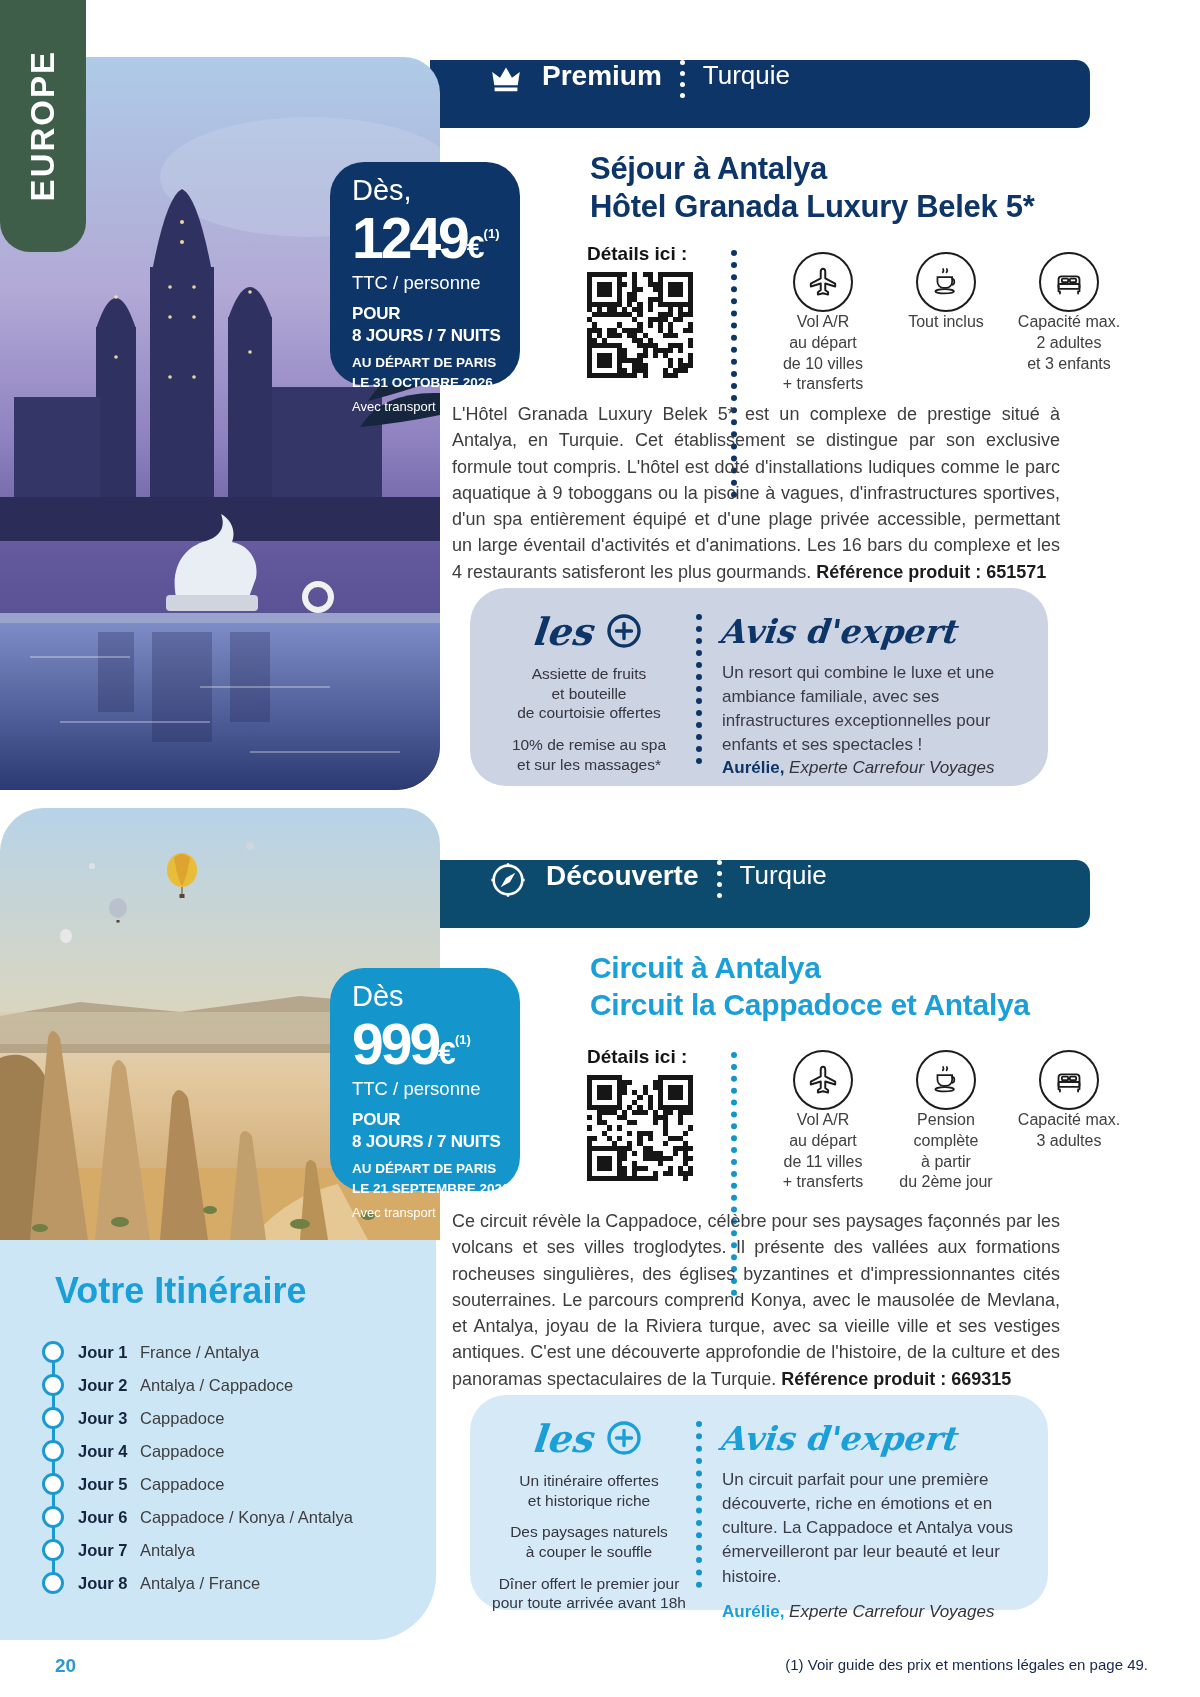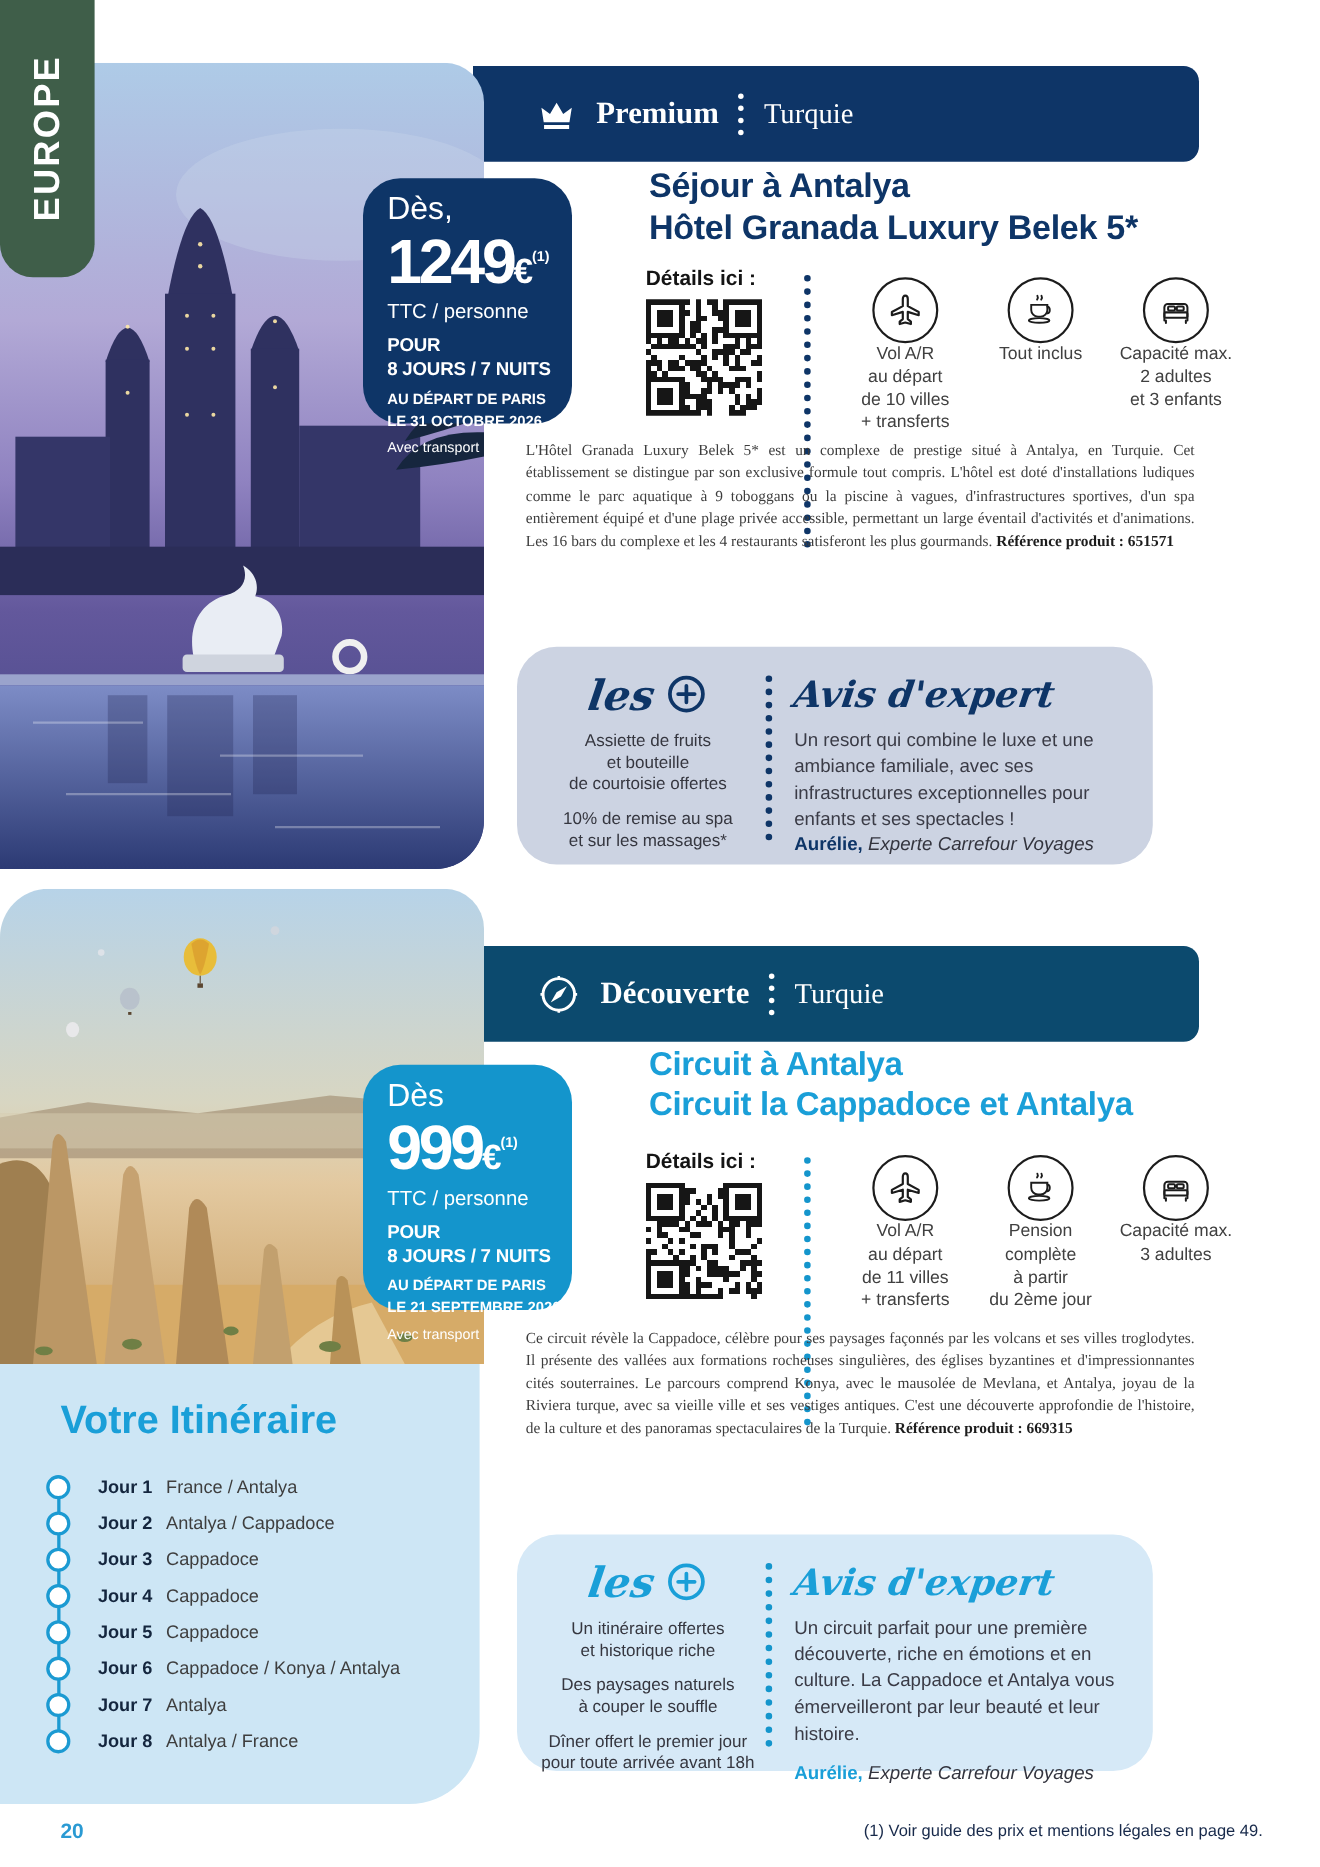--- a/index.html
+++ b/index.html
@@ -12,22 +12,22 @@
   .europe-tab span{writing-mode:vertical-rl;transform:rotate(180deg);color:#fff;font-weight:800;
     font-size:33px;letter-spacing:2px;}
 
   
   .photo{position:absolute;z-index:2;overflow:hidden;}
   .photo svg{display:block;width:100%;height:100%;}
   .photo-top{left:0;top:57px;width:440px;height:733px;border-radius:44px 36px 44px 0;}
   .photo-bottom{left:0;top:808px;width:440px;height:432px;border-radius:44px 36px 0 0;}
 
   
-  .band{position:absolute;left:430px;width:660px;height:87px;display:flex;align-items:center;
-    gap:18px;padding-left:58px;box-sizing:border-box;z-index:1;border-radius:0 14px 14px 0;font-family:Liberation Serif, serif;}
+  .band{position:absolute;left:430px;width:660px;height:68px;display:flex;align-items:flex-start;
+    gap:18px;padding-left:58px;box-sizing:border-box;z-index:1;border-radius:0 14px 14px 0;}
   .band-premium{top:60px;background:#0e3567;}
   .band-discover{top:860px;background:#0c4a6e;}
   .band .cat{color:#fff;font-weight:800;font-size:28px;}
   .band .dest{color:#fff;font-size:26px;font-weight:400;}
   .vdots{display:flex;flex-direction:column;gap:6px;}
   .vdots i{width:5px;height:5px;border-radius:50%;background:#fff;}
 
   
   .badge{position:absolute;left:330px;width:190px;height:223px;border-radius:34px;z-index:3;
     color:#fff;padding:12px 0 0 22px;box-sizing:border-box;}
@@ -65,22 +65,22 @@
   .features{position:absolute;display:flex;width:360px;left:766px;justify-content:space-between;}
   .features-top{top:252px;}
   .features-bottom{top:1050px;}
   .feature{width:114px;display:flex;flex-direction:column;align-items:center;}
   .feature .circ{width:56px;height:56px;border:2px solid #1c1c1c;border-radius:50%;
     display:flex;align-items:center;justify-content:center;background:#fff;}
   .feature .cap{font-size:16px;line-height:1.3;color:#404040;text-align:center;
     white-space:pre-line;}
 
   
-  .para{position:absolute;left:478px;width:608px;font-size:14px;line-height:1.46;
-    color:#3d3d3d;text-align:justify;font-family:Liberation Serif, serif;}
+  .para{position:absolute;left:452px;width:608px;font-size:18px;line-height:1.46;
+    color:#3d3d3d;text-align:justify;}
   .para-top{top:401px;}
   .para-bottom{top:1208px;}
   .para b{color:#1c1c1c;}
 
   
   .box{position:absolute;left:470px;width:578px;border-radius:36px;display:flex;
     box-sizing:border-box;padding:22px 30px 22px 20px;z-index:1;}
   .box-top{top:588px;height:198px;background:#ccd3e2;}
   .box-bottom{top:1395px;height:215px;background:#d6e9f7;}
   .box .lcol{width:198px;display:flex;flex-direction:column;align-items:center;text-align:center;}
@@ -110,21 +110,21 @@
     border-radius:0 0 64px 0;z-index:1;}
   .itin-title{position:absolute;left:55px;top:30px;font-size:36px;font-weight:800;color:#1a9fd8;}
   .tl{position:absolute;left:0;top:0;width:100%;height:100%;}
   .tl-line{position:absolute;left:52px;top:112px;width:3px;height:231px;background:#1b9ad2;}
   .day{position:absolute;left:0;display:flex;align-items:center;height:22px;}
   .day:nth-of-type(1){top:101px}.day:nth-of-type(2){top:134px}.day:nth-of-type(3){top:167px}
   .day:nth-of-type(4){top:200px}.day:nth-of-type(5){top:233px}.day:nth-of-type(6){top:266px}
   .day:nth-of-type(7){top:299px}.day:nth-of-type(8){top:332px}
   .day .dot{width:22px;height:22px;border:3.5px solid #1b9ad2;background:#fff;border-radius:50%;
     box-sizing:border-box;margin-left:42px;flex:none;}
-  .day .dl{width:62px;margin-left:25px;font-weight:800;color:#14263e;font-size:16.5px;flex:none;}
+  .day .dl{width:62px;margin-left:14px;font-weight:800;color:#14263e;font-size:16.5px;flex:none;}
   .day .dr{font-size:16.5px;color:#3e3e3e;white-space:nowrap;}
 
   
   .footer-num{position:absolute;left:55px;top:1655px;font-size:19px;font-weight:800;color:#2a9ad3;}
   .footnote{position:absolute;right:52px;top:1656px;font-size:15px;color:#17294a;}
 </style>
 </head>
 <body>
 
 <div class="page">

